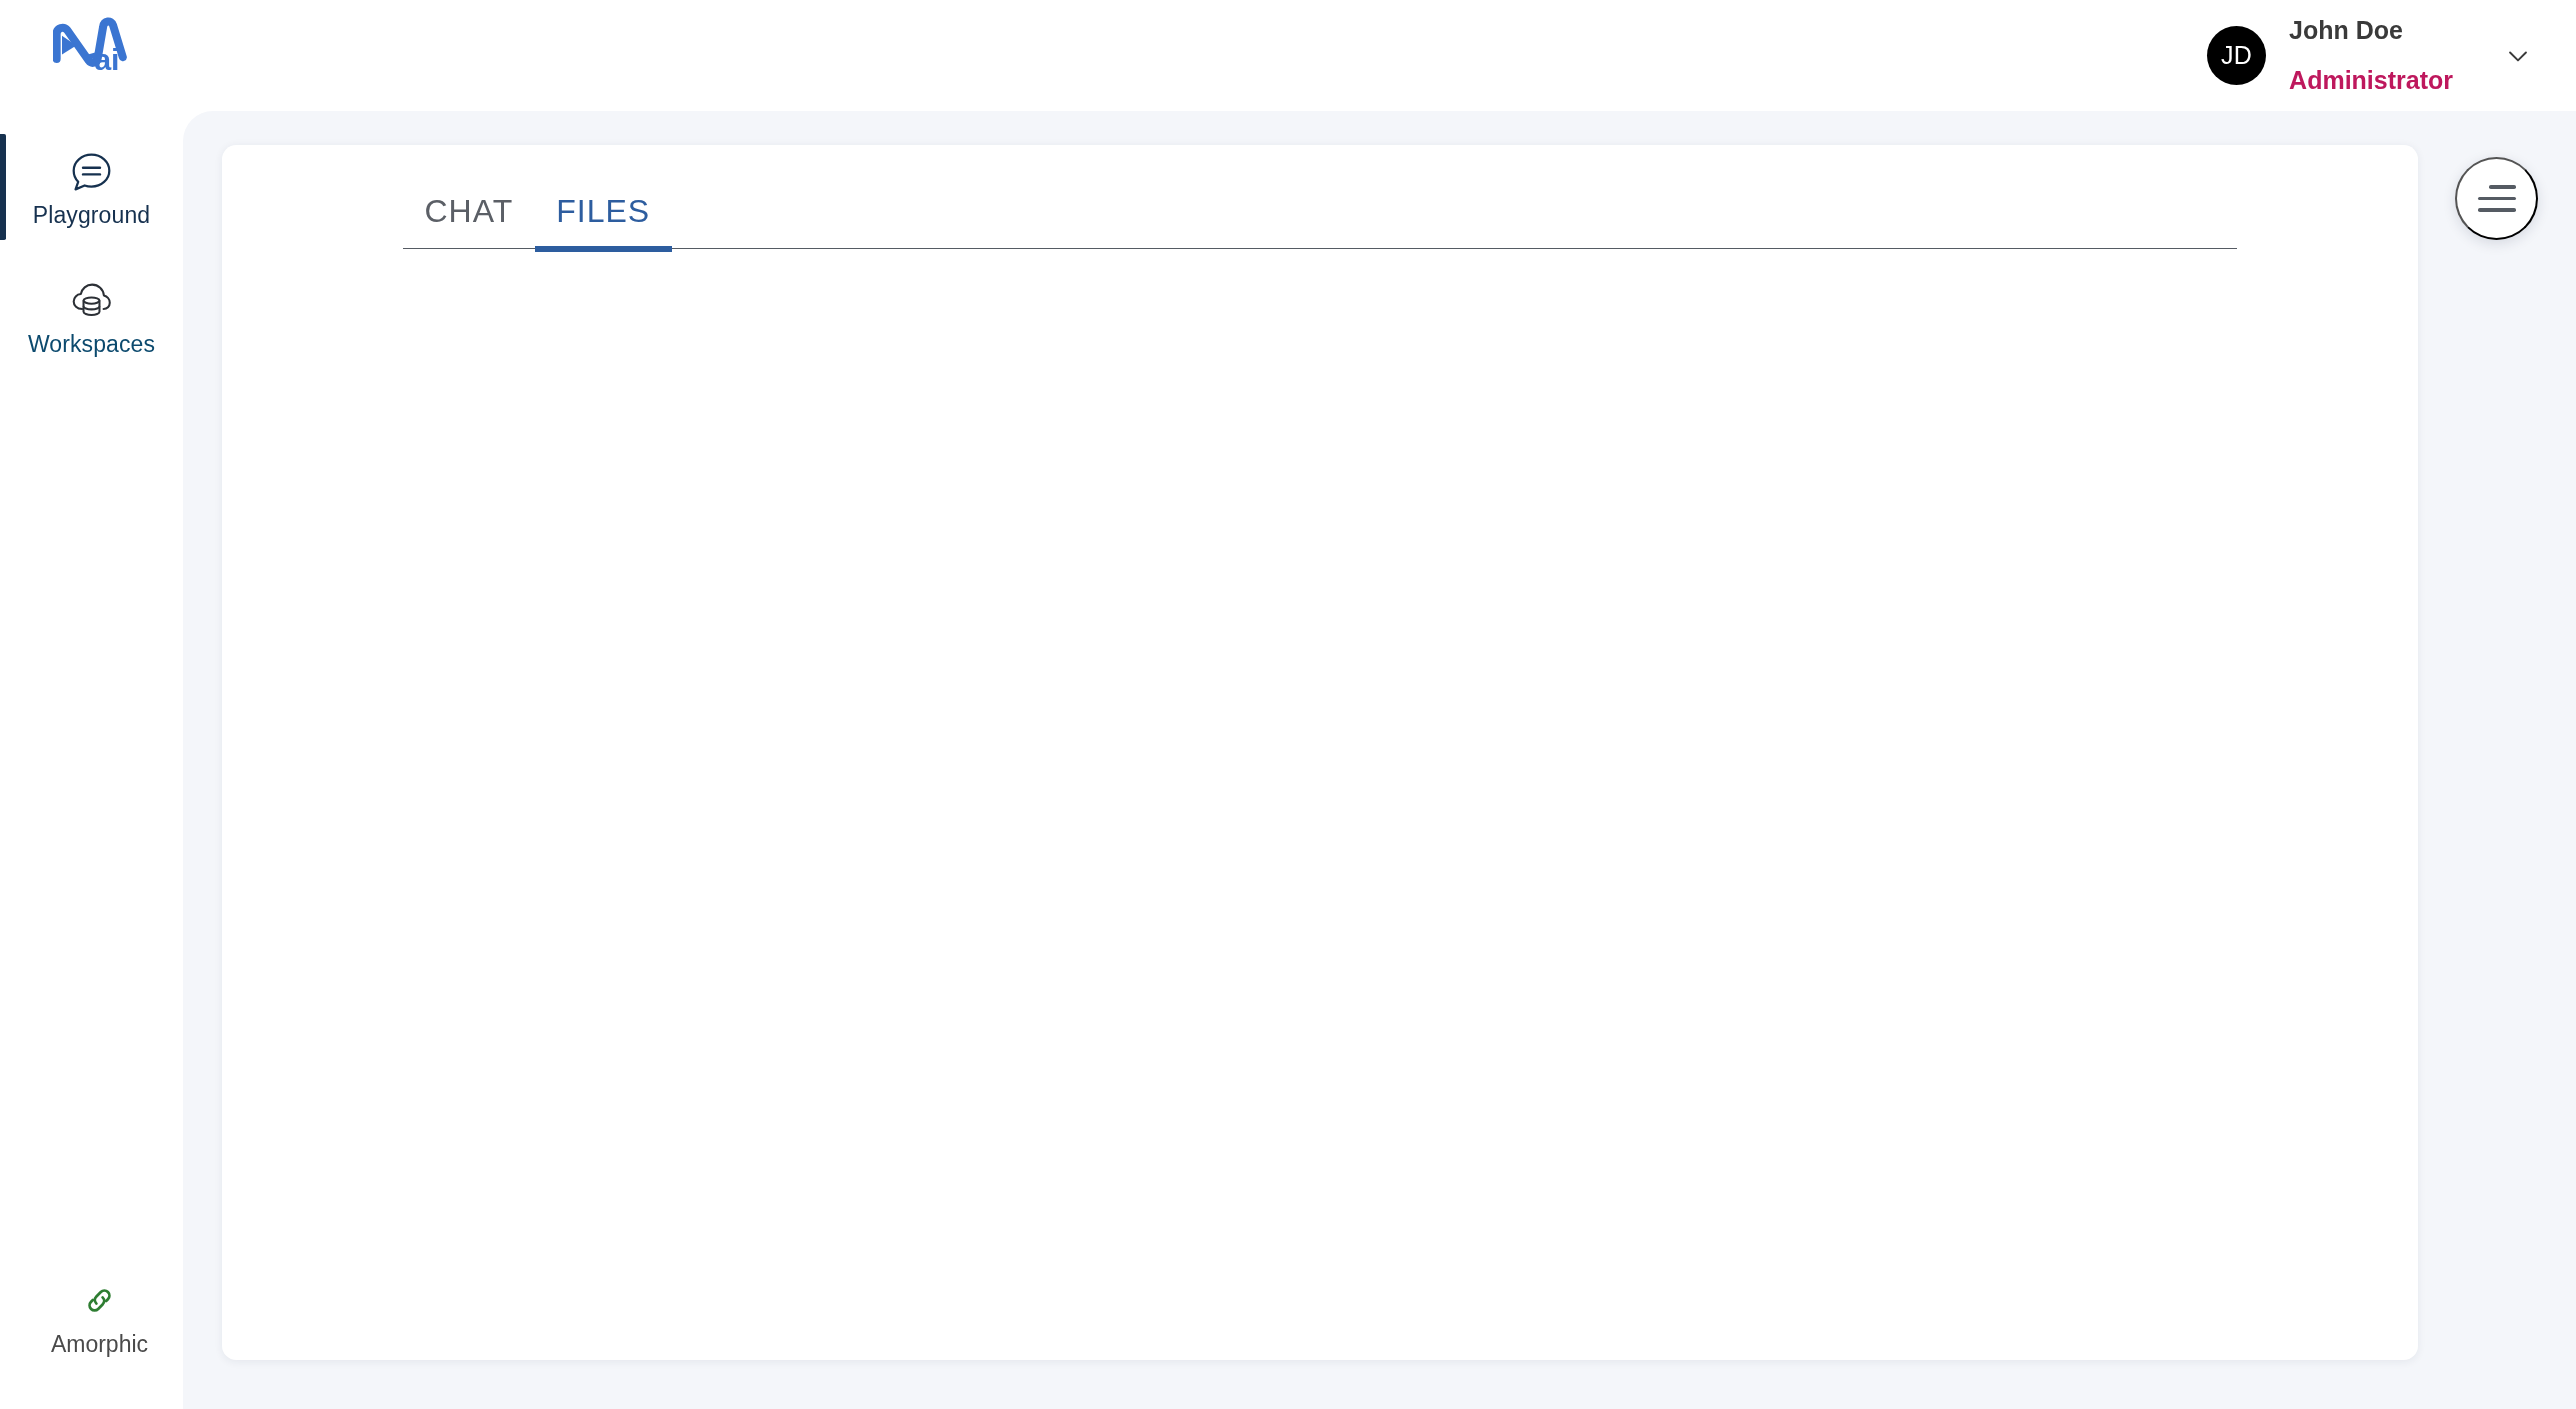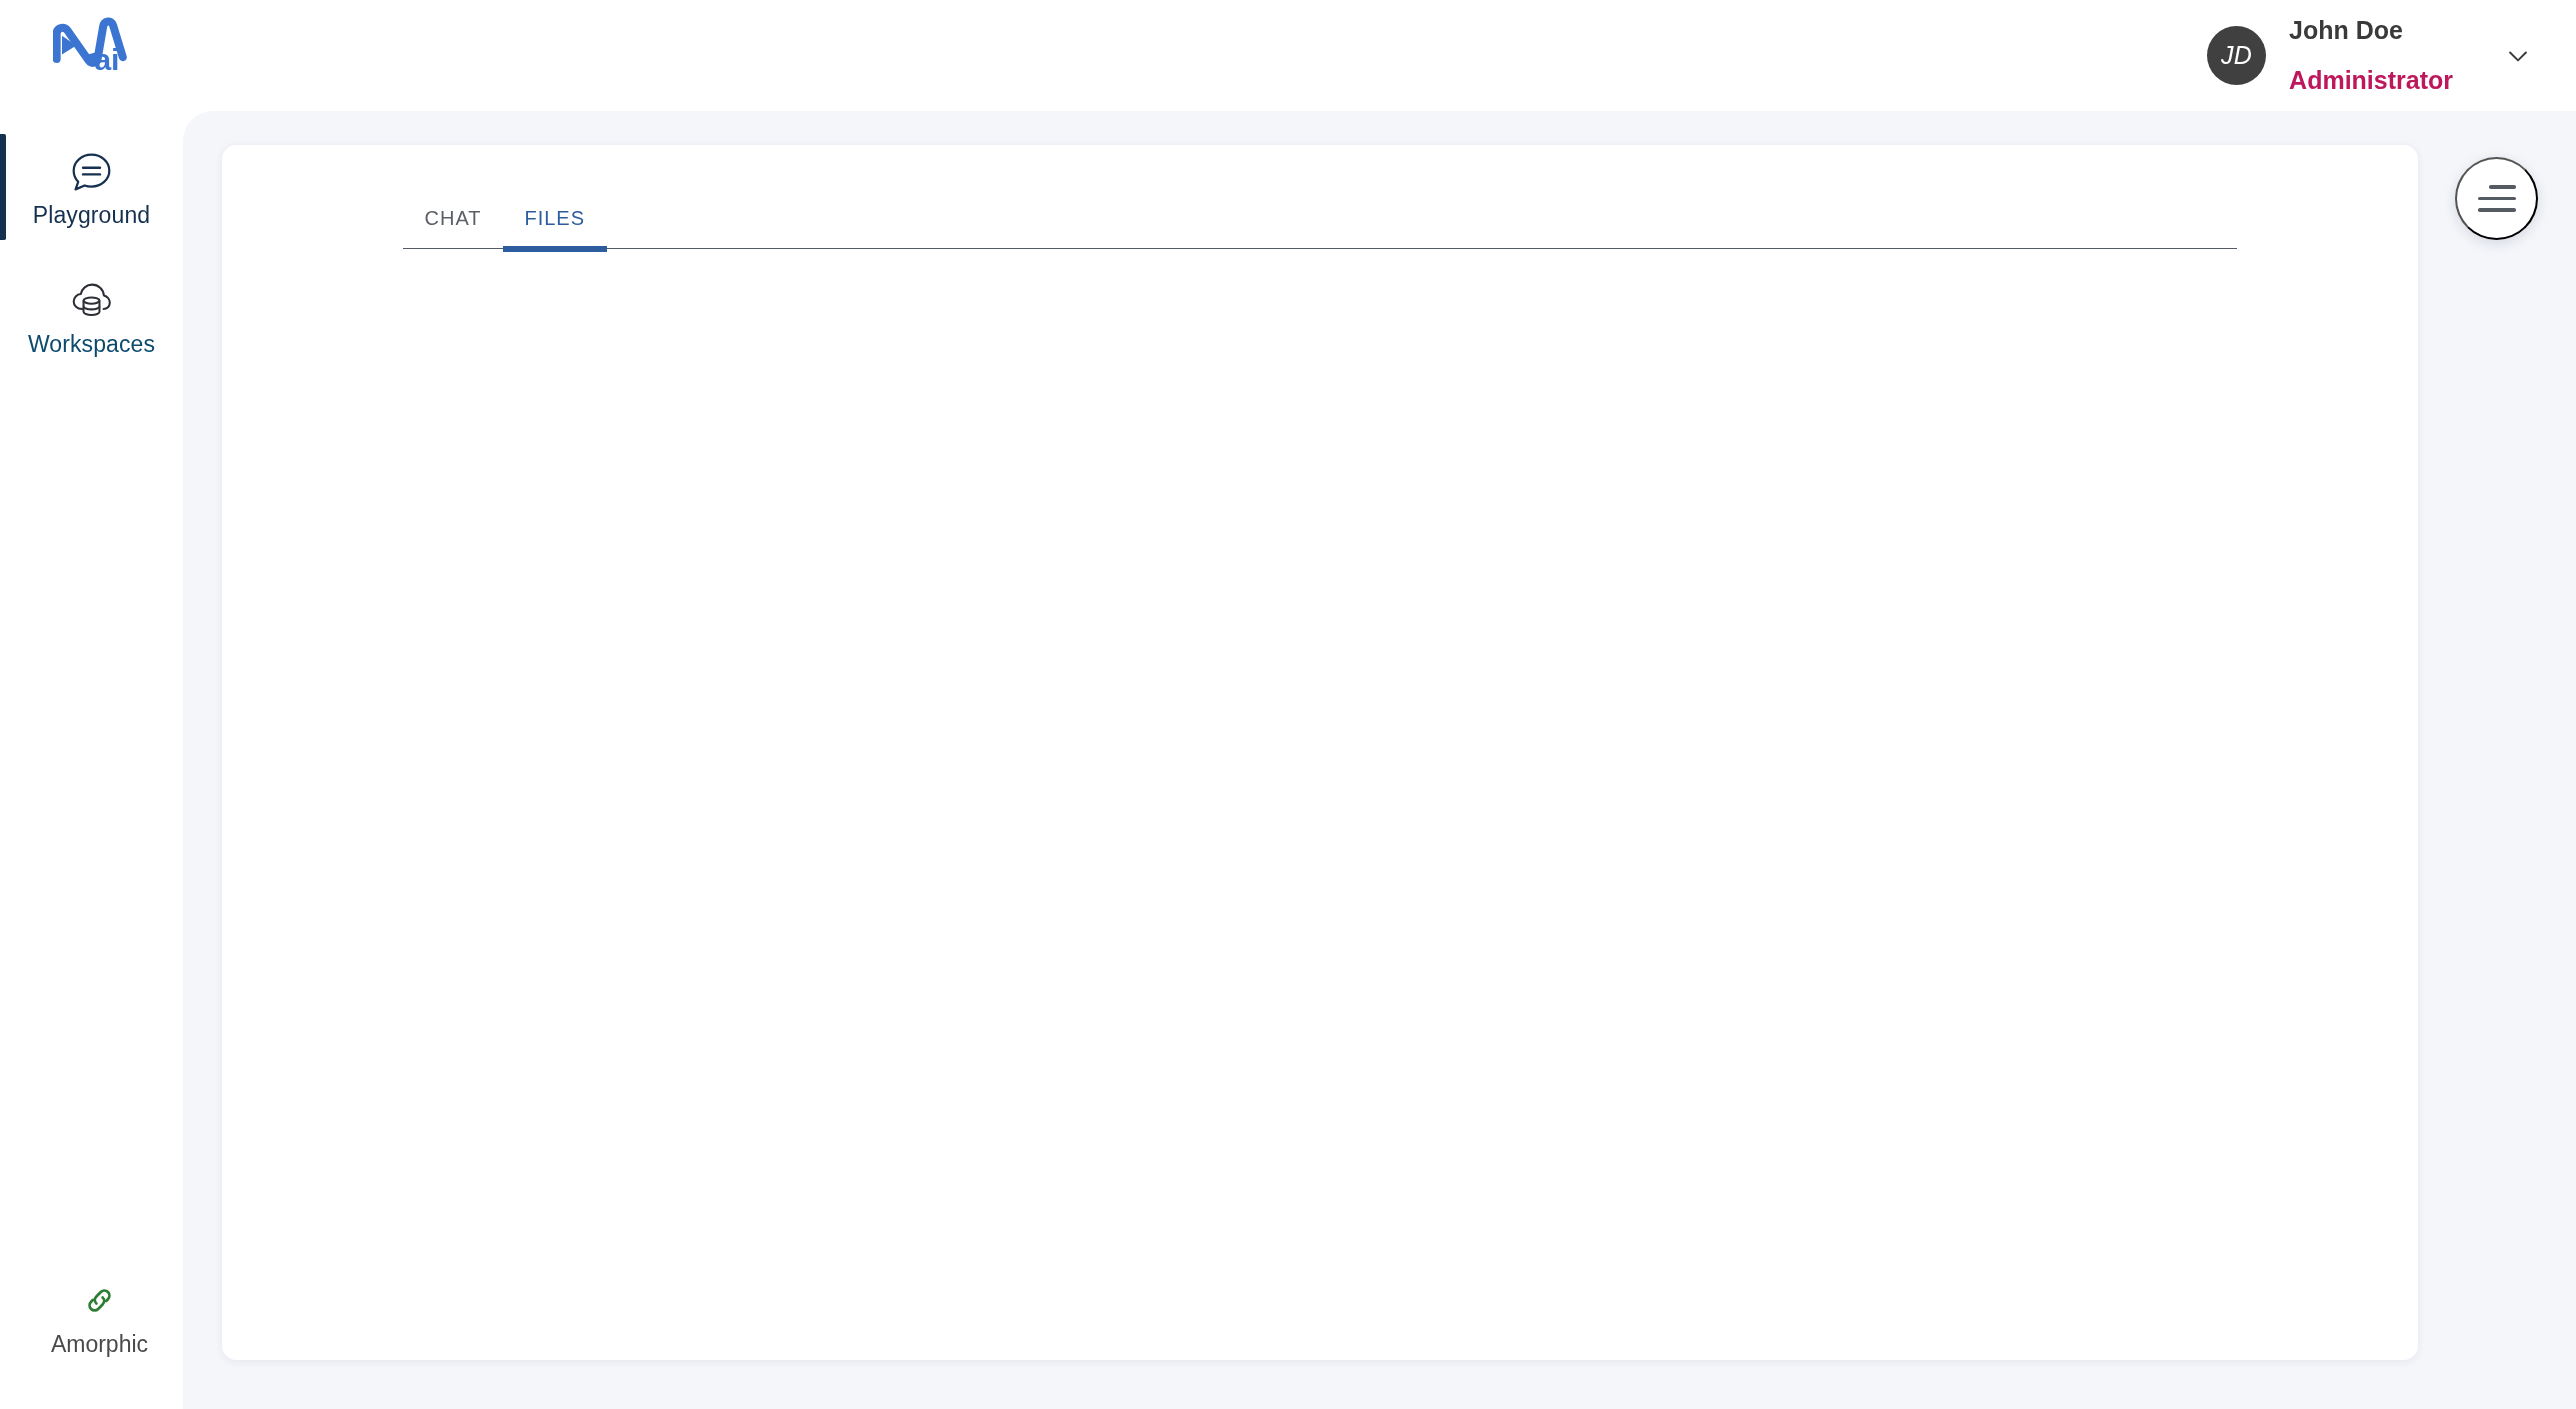--- a/index.html
+++ b/index.html
@@ -71,27 +71,26 @@
     position: absolute; left: 183px; top: 0;
     width: 2393px; height: 111px;
     background: #ffffff;
     display: flex; align-items: center; justify-content: flex-end;
     padding-right: 34px;
     z-index: 30;
   }
   .user-block { display: flex; align-items: center; gap: 23px; cursor: pointer; }
   .avatar {
     width: 59px; height: 59px; border-radius: 50%;
-    background: #404040;
+    background: #000000;
     color: #ffffff;
     display: flex; align-items: center; justify-content: center;
     font-size: 25px; letter-spacing: 0.4px;
     box-shadow: 0 0 0 3.6px #ffffff;
     flex: none;
-    font-style: italic;
   }
   .user-text { display: flex; flex-direction: column; gap: 19px; }
   .user-name { font-size: 25px; font-weight: bold; color: #3a3a3a; line-height: 1.25; }
   .user-role { font-size: 25px; color: #be185d; line-height: 1.25; font-weight: bold; }
   .chev {
     width: 48px; height: 48px; display: flex; align-items: center; justify-content: center;
     margin-left: 18px; cursor: pointer;
   }
 
   
@@ -135,21 +134,21 @@
 
   
   .tabs {
     position: absolute; left: 181px; top: 34px;
     width: 1834px;
     border-bottom: 1.8px solid #555b63;
     display: flex; align-items: flex-end; gap: 0;
     height: 70px;
   }
   .tab {
-    font-size: 20px; letter-spacing: 1px;
+    font-size: 32px; letter-spacing: 1px;
     color: #5b5f66;
     padding: 0 21.5px 18px 21.5px;
     cursor: pointer;
     position: relative;
     text-align: center;
   }
   .tab.active { color: #2d5d9f; }
   .tab.active::after {
     content: "";
     position: absolute; left: 0; right: 0; bottom: -3.6px;

